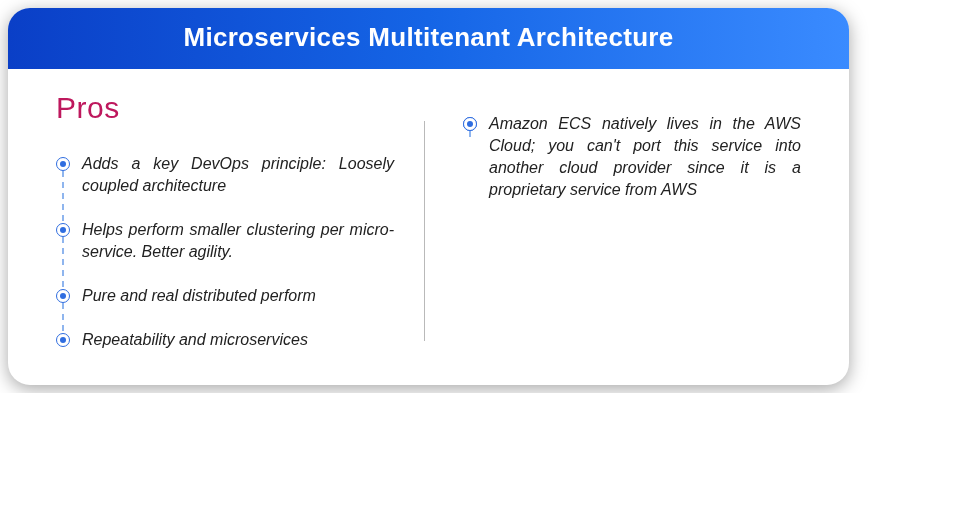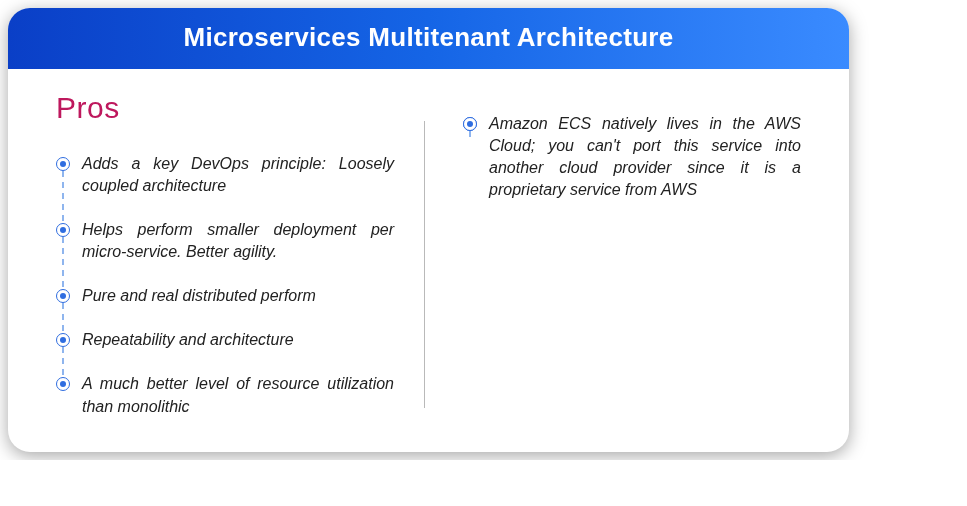--- a/index.html
+++ b/index.html
@@ -99,24 +99,23 @@
 <body>
 
 <div class="card">
   <div class="title-bar">Microservices Multitenant Architecture</div>
   <div class="body">
 
     <div class="col pros">
       <div class="col-heading">Pros</div>
       <ul class="items">
         <li><span class="connector"></span><span>Adds a key DevOps principle: Loosely coupled architecture</span></li>
-        <li><span class="connector"></span><span>Helps perform smaller deployment per micro-service. Better agility.</span></li>
+        <li><span class="connector"></span><span>Helps perform smaller clustering per micro-service. Better agility.</span></li>
         <li><span class="connector"></span><span>Pure and real distributed perform</span></li>
-        <li><span class="connector"></span><span>Repeatability and architecture</span></li>
-        <li><span>A much better level of resource utilization than monolithic</span></li>
+        <li><span class="connector"></span><span>Repeatability and microservices</span></li>
       </ul>
     </div>
 
     <div class="divider"></div>
 
     <div class="col cons">
       <ul class="items">
         <li><span class="connector"></span></li>
         <li><span>Amazon ECS natively lives in the AWS Cloud; you can't port this service into another cloud provider since it is a proprietary service from AWS</span></li>
       </ul>

